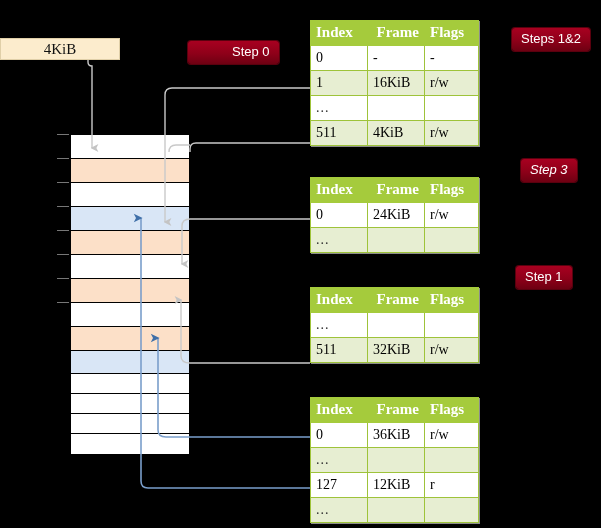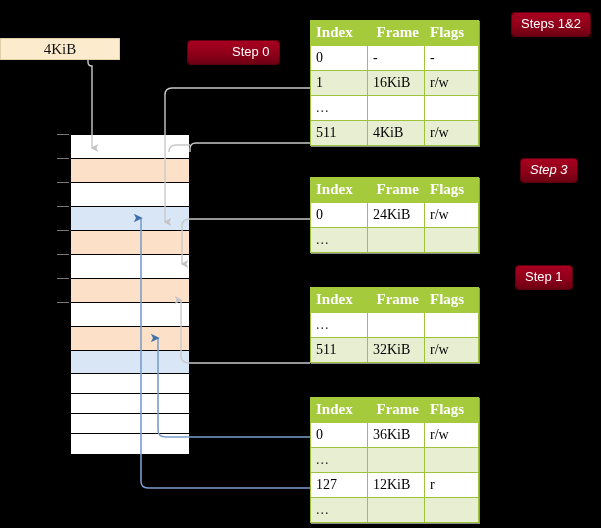--- a/index.html
+++ b/index.html
@@ -179,21 +179,21 @@
     <g fill="none" stroke="#7a9ecb" stroke-width="1.6">
 
       <path d="M310 437 L166 437 Q158 437 158 430 L158 338" marker-end="url(#ah-blue)"></path>
 
       <path d="M310 488 L148 488 Q141 488 141 481 L141 218" marker-end="url(#ah-blue)"></path>
     </g>
   </svg>
 
   <div id="badges">
       <div class="badge" style="left: 188px; top: 41px; padding-left: 44px;">Step 0</div>
-      <div class="badge" style="left: 512px; top: 13px;">Steps 1&amp;2</div>
+      <div class="badge" style="left: 512px; top: 28px;">Steps 1&amp;2</div>
       <div class="badge" style="left: 521px; top: 159px; font-style: italic;">Step 3</div>
       <div class="badge" style="left: 516px; top: 266px;">Step 1</div>
     </div>
 
   <div id="tables">
       <table class="ptable" style="left: 310px; top: 20px;">
         <thead>
           <tr>
             <th class="c-index">Index</th>
             <th class="c-frame">Frame</th>

